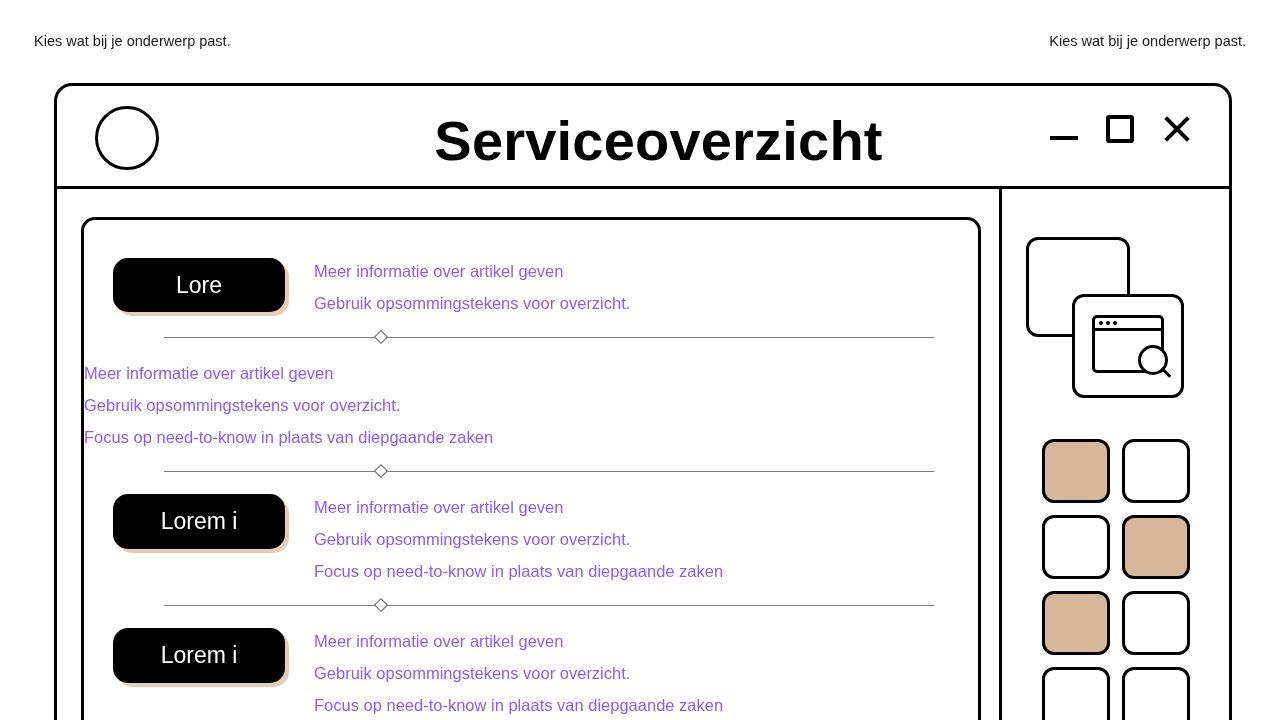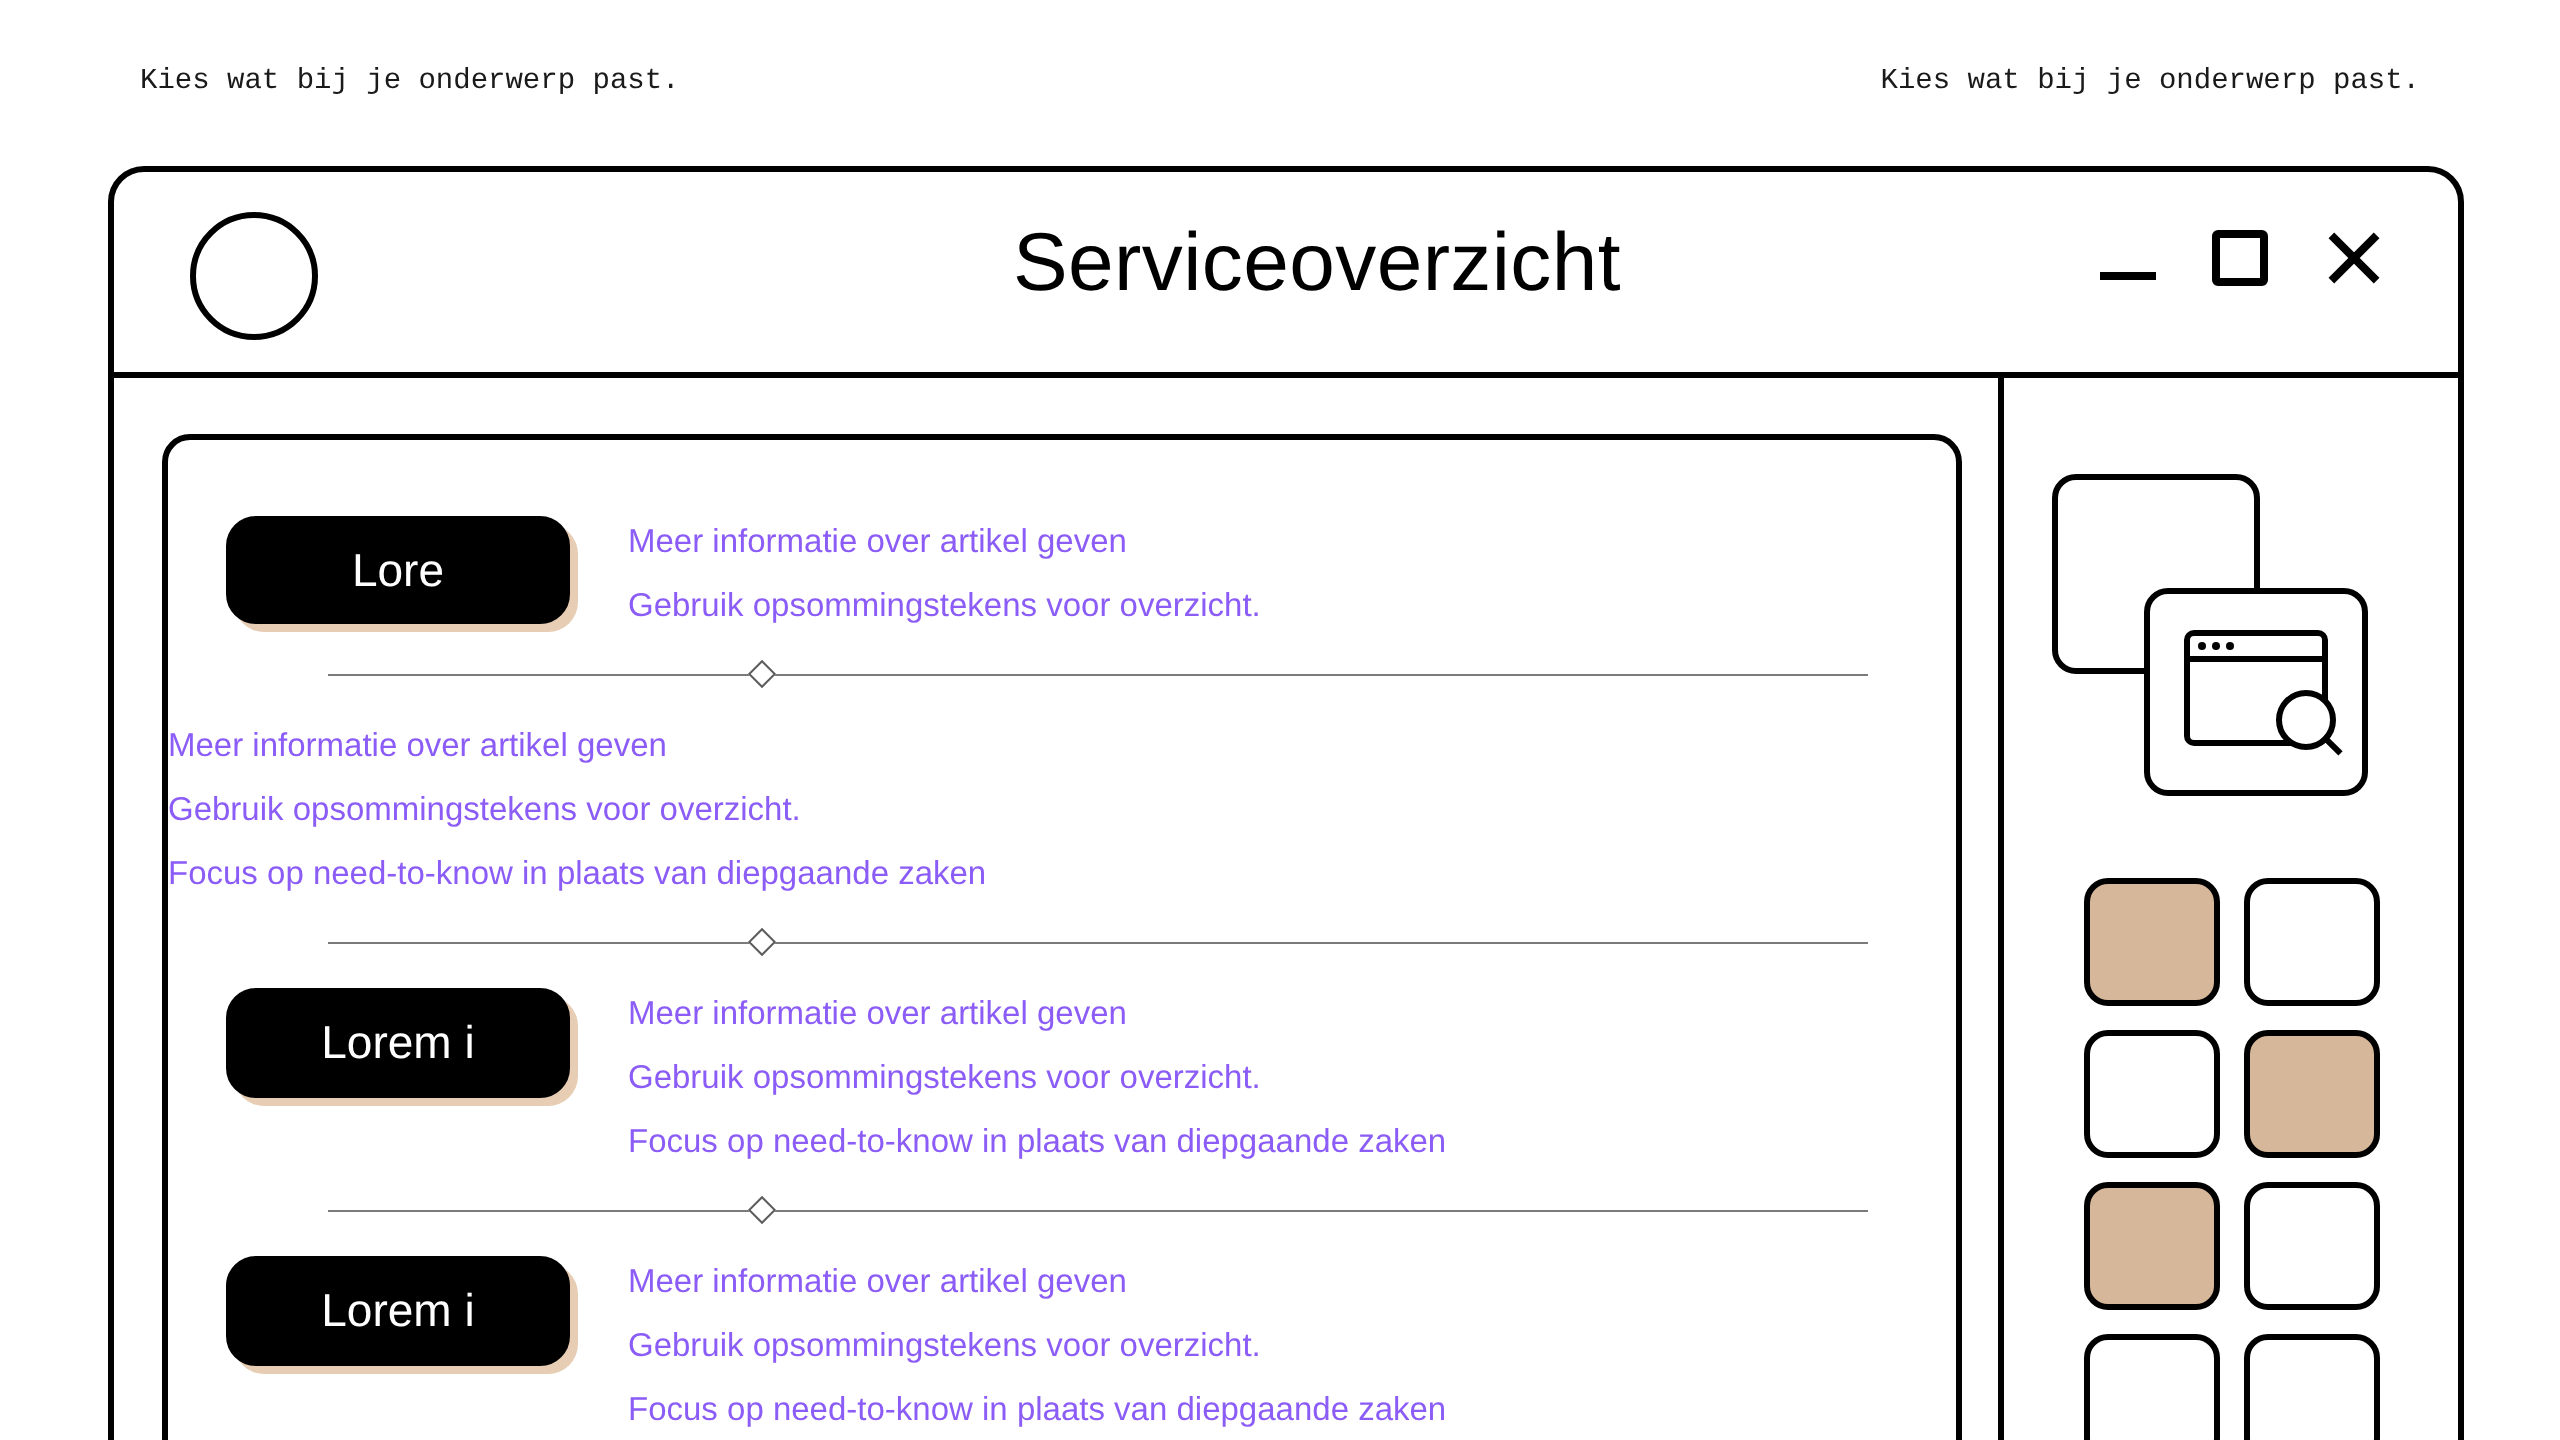--- a/index.html
+++ b/index.html
@@ -21,24 +21,23 @@
   }
 
   
   .hint-row {
     position: absolute;
     top: 33px;
     left: 0;
     width: 1280px;
     display: flex;
     justify-content: space-between;
-    padding: 0 70px;
+    padding: 0 34px;
     font-size: 14.5px;
     color: #1a1a1a;
-    font-family: Liberation Mono, monospace;
   }
   .hint-row span { white-space: nowrap; }
 
   
   .window {
     position: absolute;
     left: 54px;
     top: 83px;
     width: 1178px;
     height: 660px;
@@ -64,22 +63,22 @@
     border: 3px solid #000;
     border-radius: 50%;
     background: #fff;
   }
   .window-title {
     position: absolute;
     left: 0;
     right: 0;
     top: 22px;
     text-align: center;
-    font-size: 41px;
-    font-weight: normal;
+    font-size: 56px;
+    font-weight: bold;
     letter-spacing: 0.2px;
     color: #000;
     margin-left: 31px;
   }
   .win-controls {
     position: absolute;
     right: 36px;
     top: 26px;
     display: flex;
     align-items: center;

